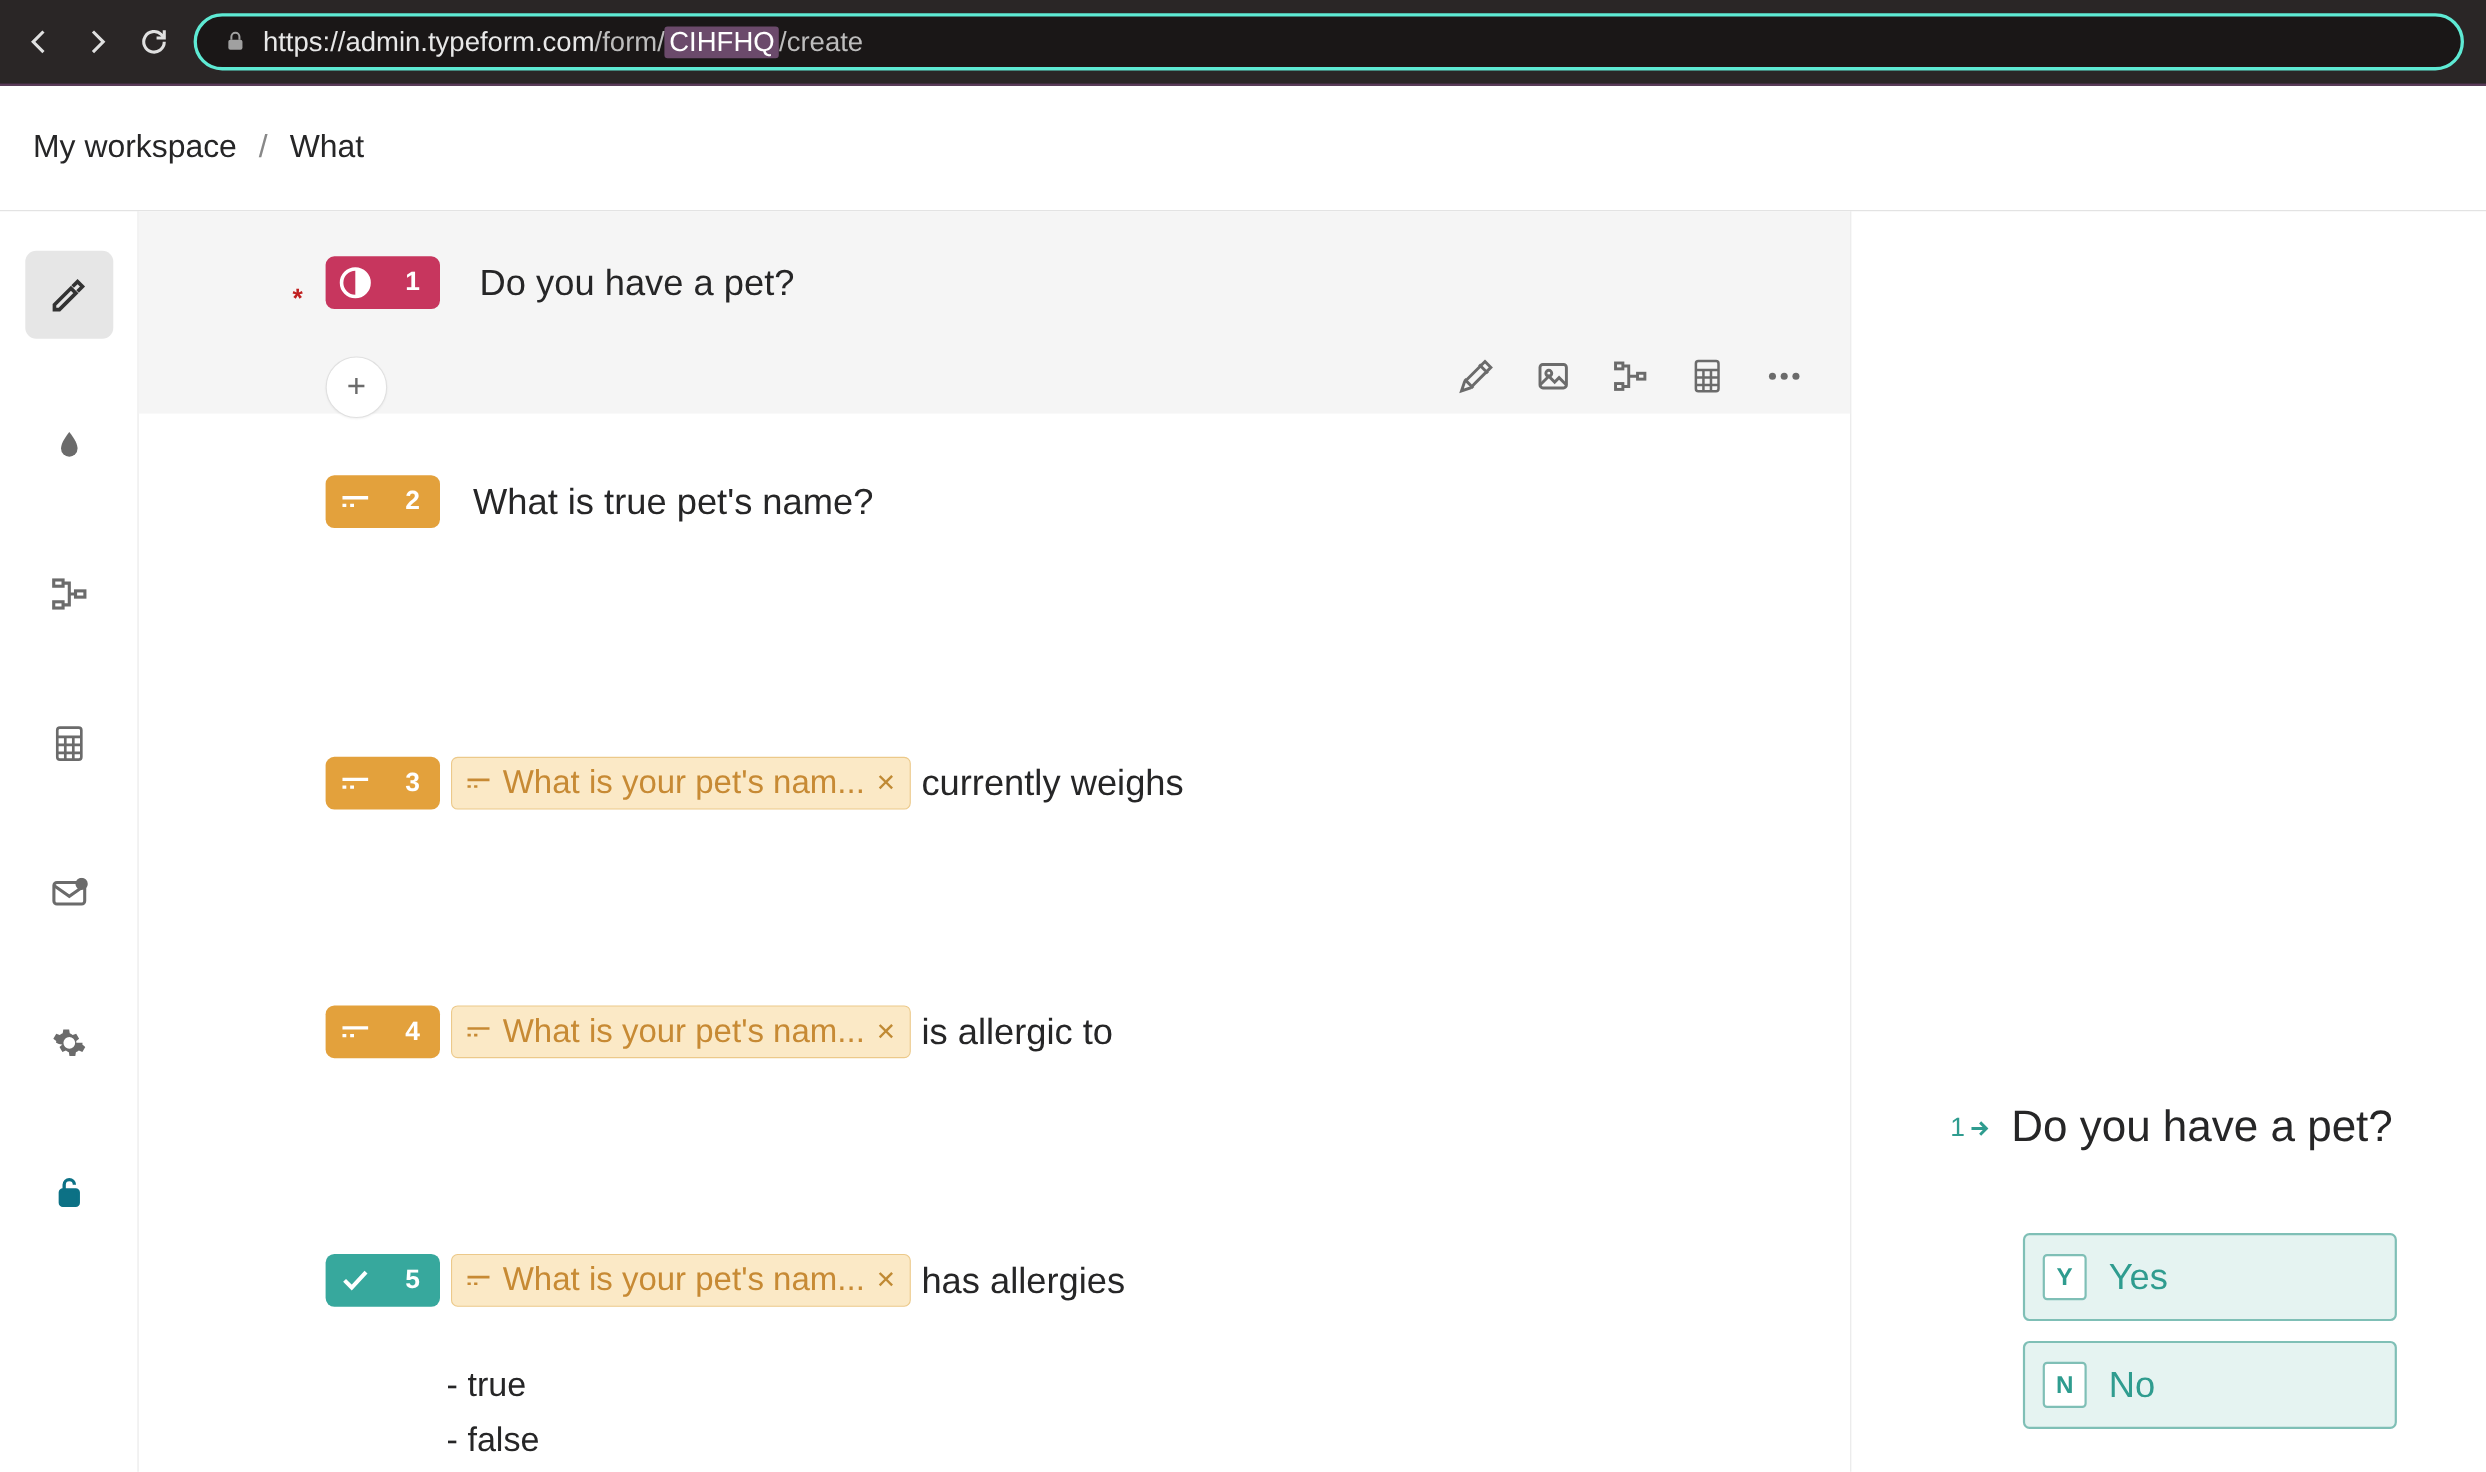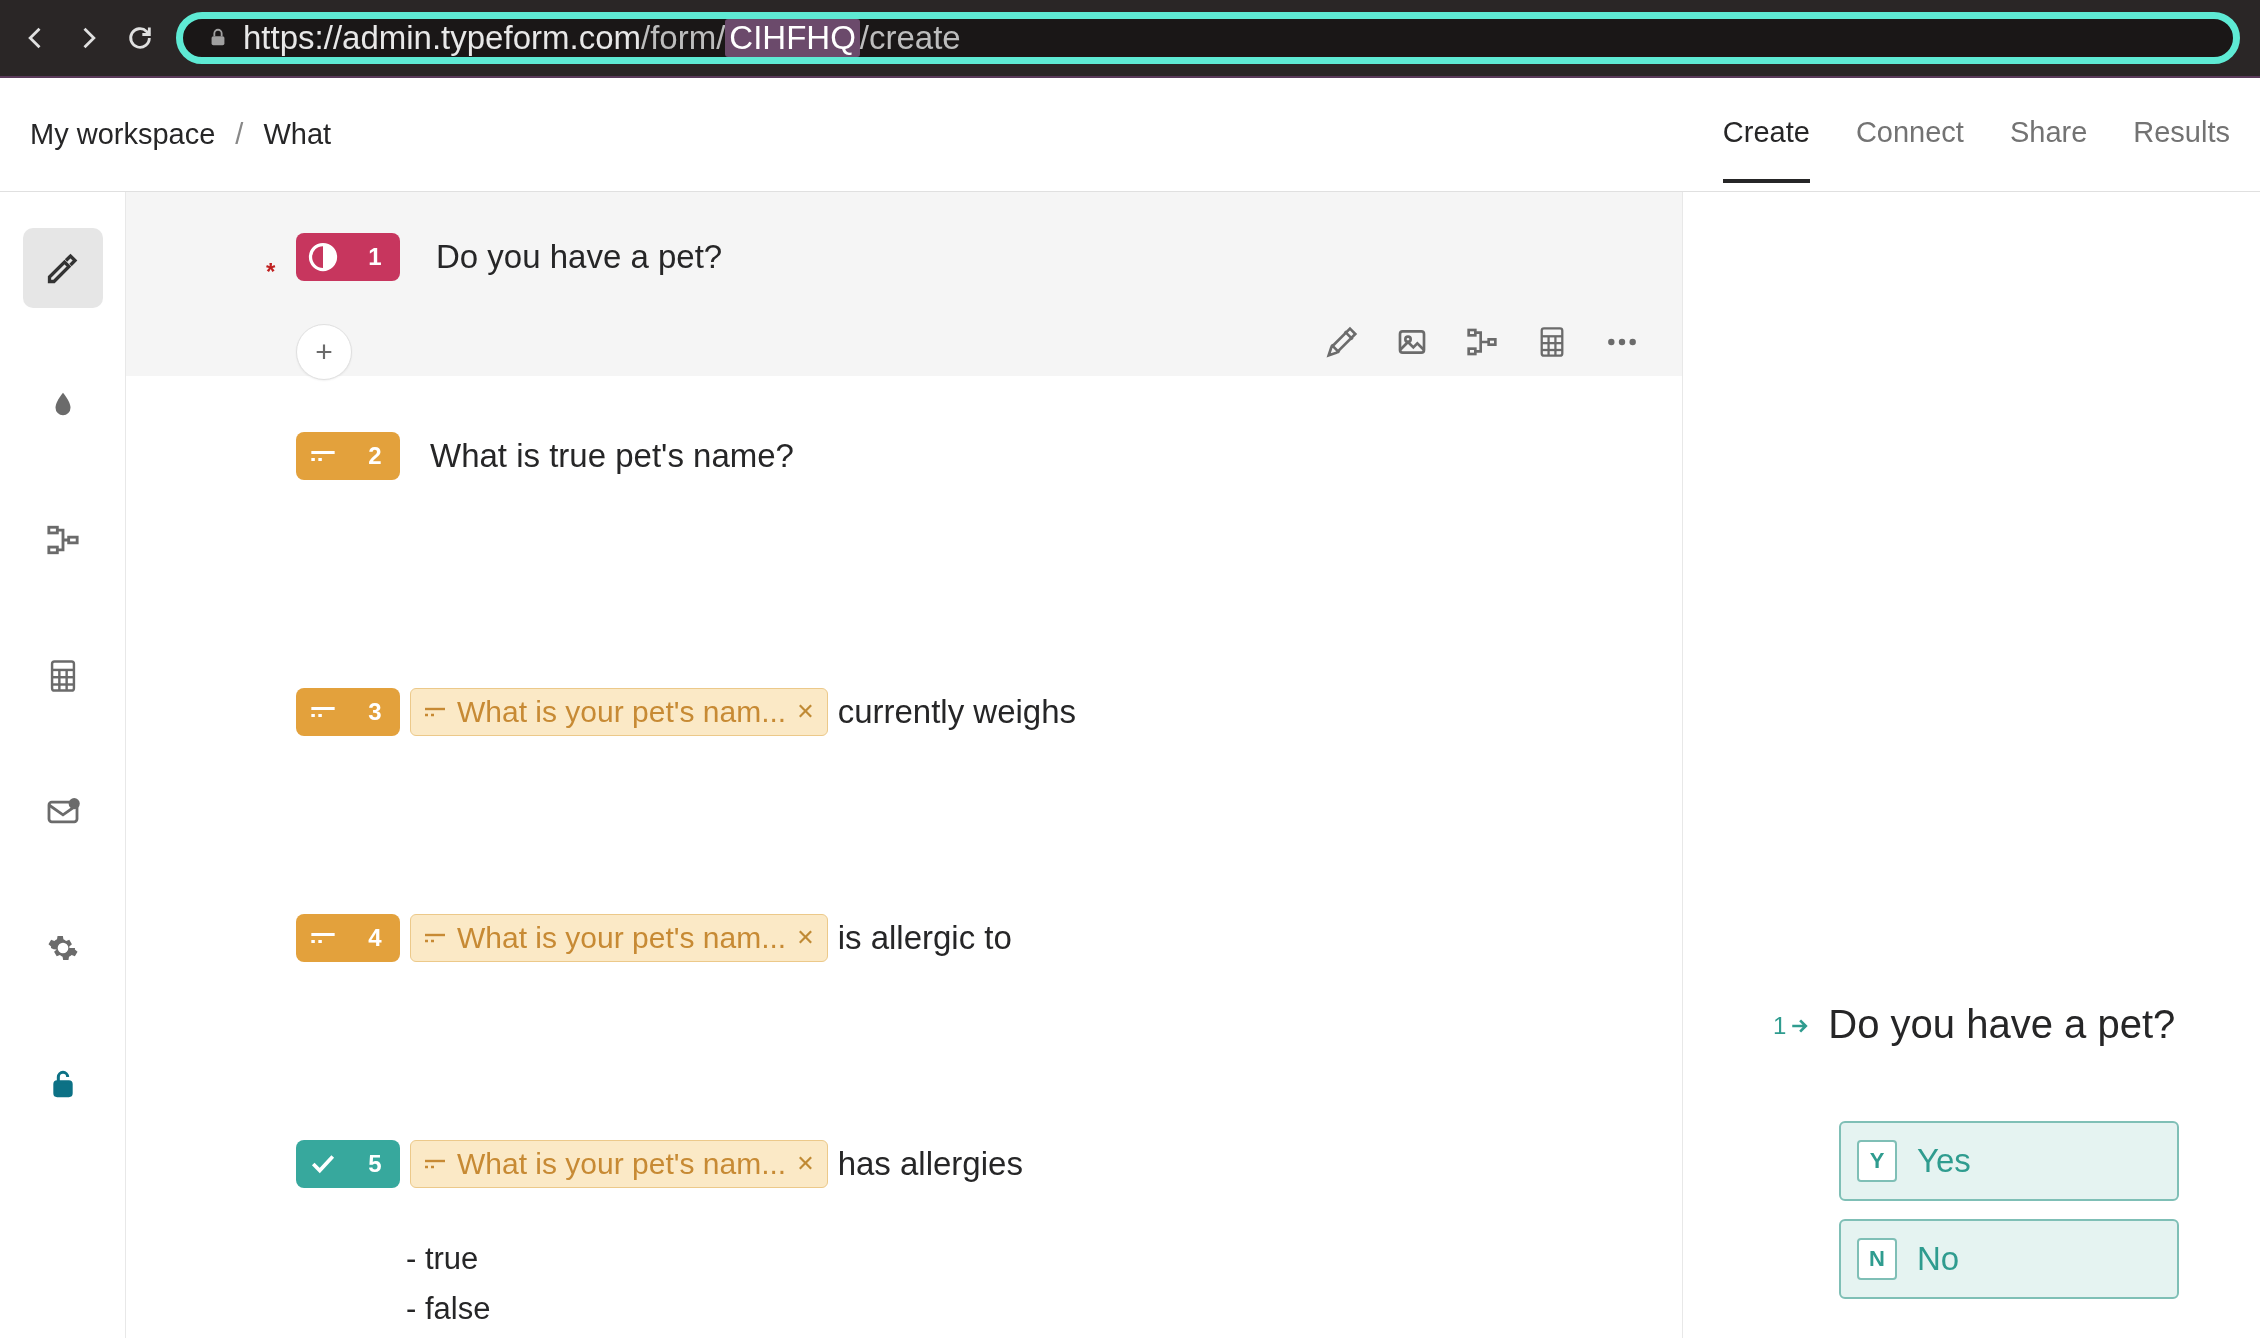--- a/index.html
+++ b/index.html
@@ -1,21 +1,21 @@
 <!DOCTYPE html>
 <html><head>
 <meta charset="utf-8">
 <style>
 * { margin: 0; padding: 0; box-sizing: border-box; font-family: -apple-system, BlinkMacSystemFont, "Segoe UI", Helvetica, Arial, sans-serif; }
 body { width: 2260px; height: 1338px; background: #fff; overflow: hidden; }
 
 
 .browser-chrome { height: 78px; background: #2a2626; display: flex; align-items: center; padding: 0 20px; gap: 20px; border-bottom: 2px solid #5a3a5a; }
 .nav-btn { width: 32px; height: 32px; display: flex; align-items: center; justify-content: center; color: #e0e0e0; cursor: pointer; }
-.url-bar { flex: 1; height: 52px; background: #1a1717; border: 7px solid #5eead4; border-radius: 26px; display: flex; align-items: center; padding: 0 24px; gap: 14px; color: #bdbdbd; font-size: 33px; }
+.url-bar { flex: 1; height: 52px; background: #1a1717; border: 3px solid #5eead4; border-radius: 26px; display: flex; align-items: center; padding: 0 24px; gap: 14px; color: #bdbdbd; font-size: 25px; }
 .url-segment-highlight { background: #6b4a6b; color: #fff; padding: 0 4px; border-radius: 3px; }
 .url-domain { color: #e8e8e8; }
 
 
 .app-header { height: 114px; border-bottom: 1px solid #e0e0e0; display: flex; align-items: center; padding: 0 30px; }
 .breadcrumb { display: flex; align-items: center; gap: 20px; font-size: 29px; color: #262627; }
 .breadcrumb .sep { color: #888; }
 .header-tabs { margin-left: auto; display: flex; gap: 46px; font-size: 29px; }
 .header-tab { color: #737373; cursor: pointer; padding-bottom: 30px; margin-bottom: -30px; }
 .header-tab.active { color: #262627; font-weight: 400; border-bottom: 4px solid #262627; }
@@ -98,26 +98,20 @@
     </span>
   </div>
 </div>
 
 <div class="app-header">
   <div class="breadcrumb">
     <span>My workspace</span>
     <span class="sep">/</span>
     <span style="font-weight:500">What</span>
   </div>
-  <div class="header-tabs">
-    <div class="header-tab active">Create</div>
-    <div class="header-tab">Connect</div>
-    <div class="header-tab">Share</div>
-    <div class="header-tab">Results</div>
-  </div>
 </div>
 
 <div class="main">
 
   <div class="side-rail">
     <div class="rail-btn active">
       <svg width="36" height="36" viewBox="0 0 24 24" fill="none" stroke="#333" stroke-width="2.2">
           <path d="M3 18 L13 8 L16 11 L6 21 H3 Z"></path>
           <path d="M14 7 L17 4 L20 7 L17 10"></path>
         </svg>

